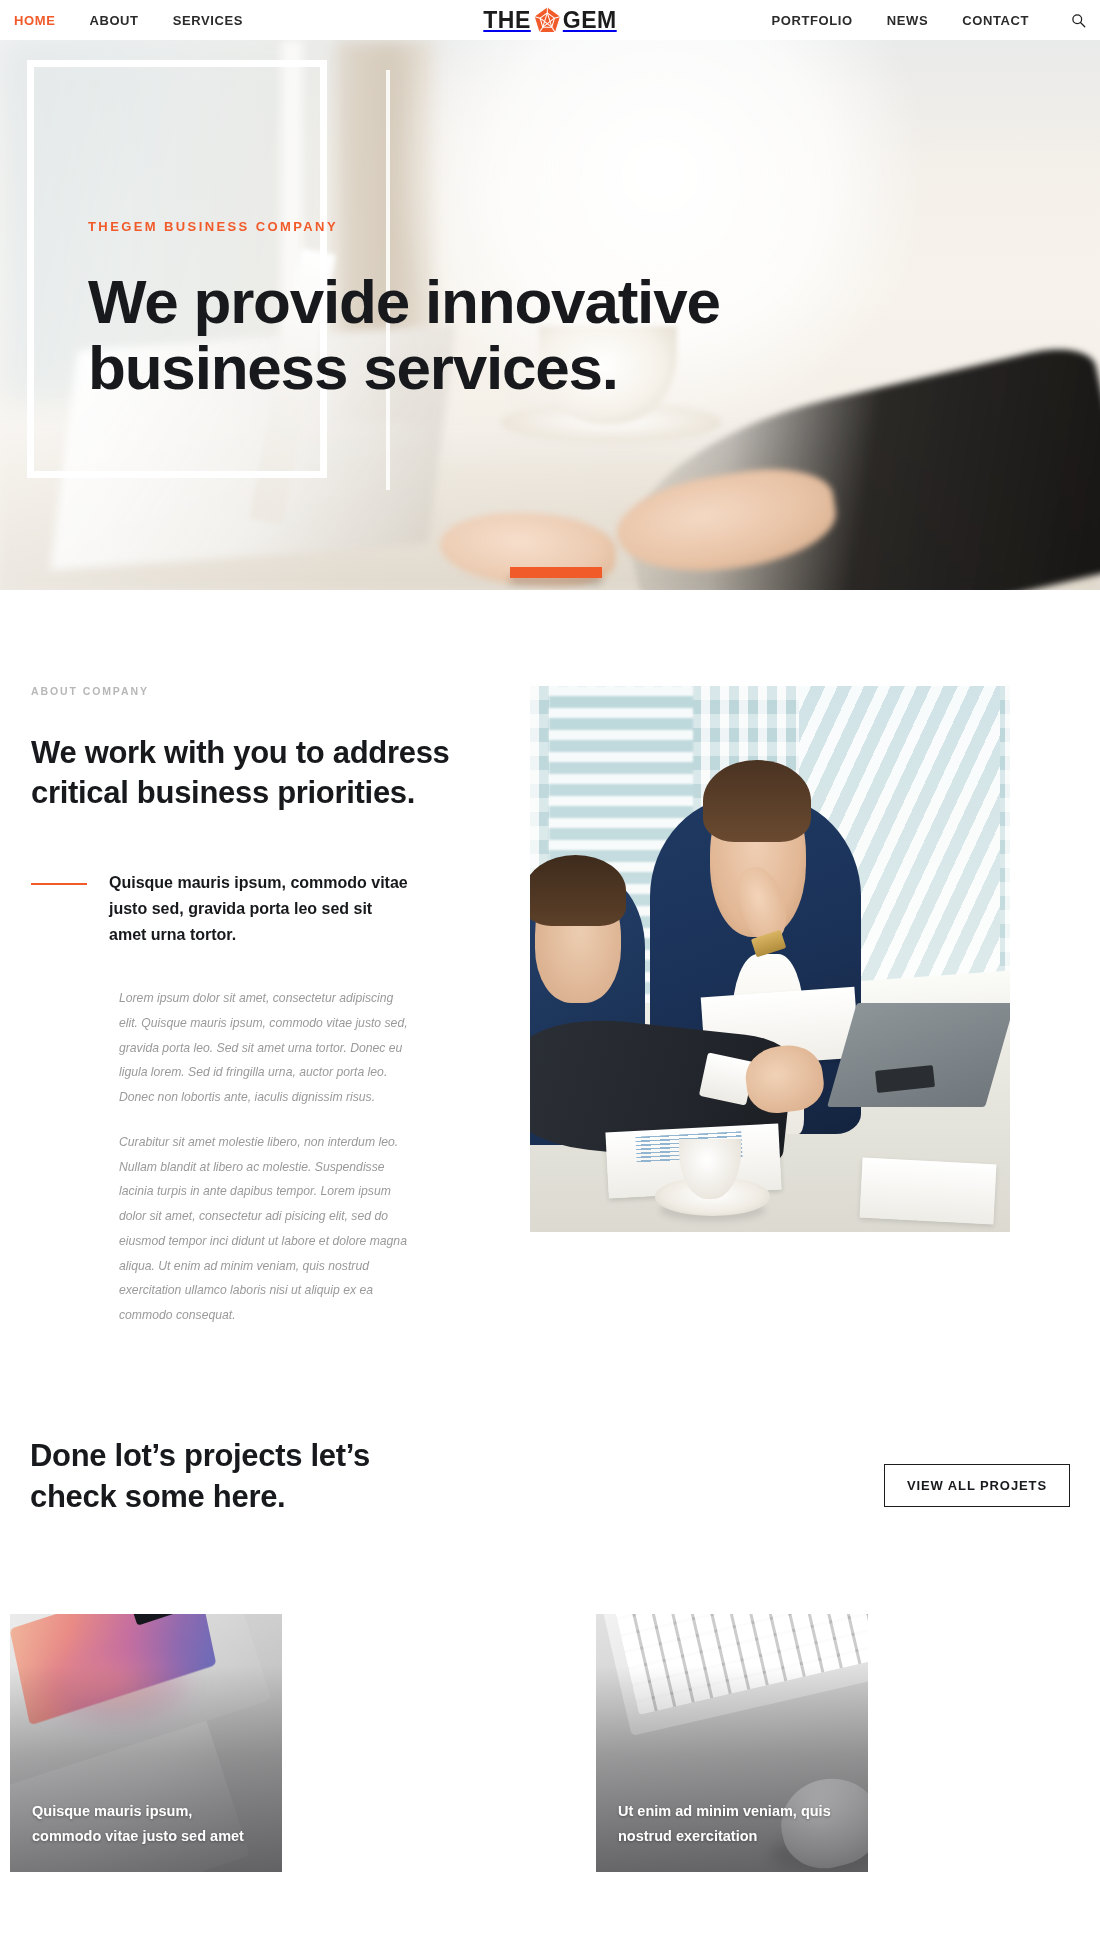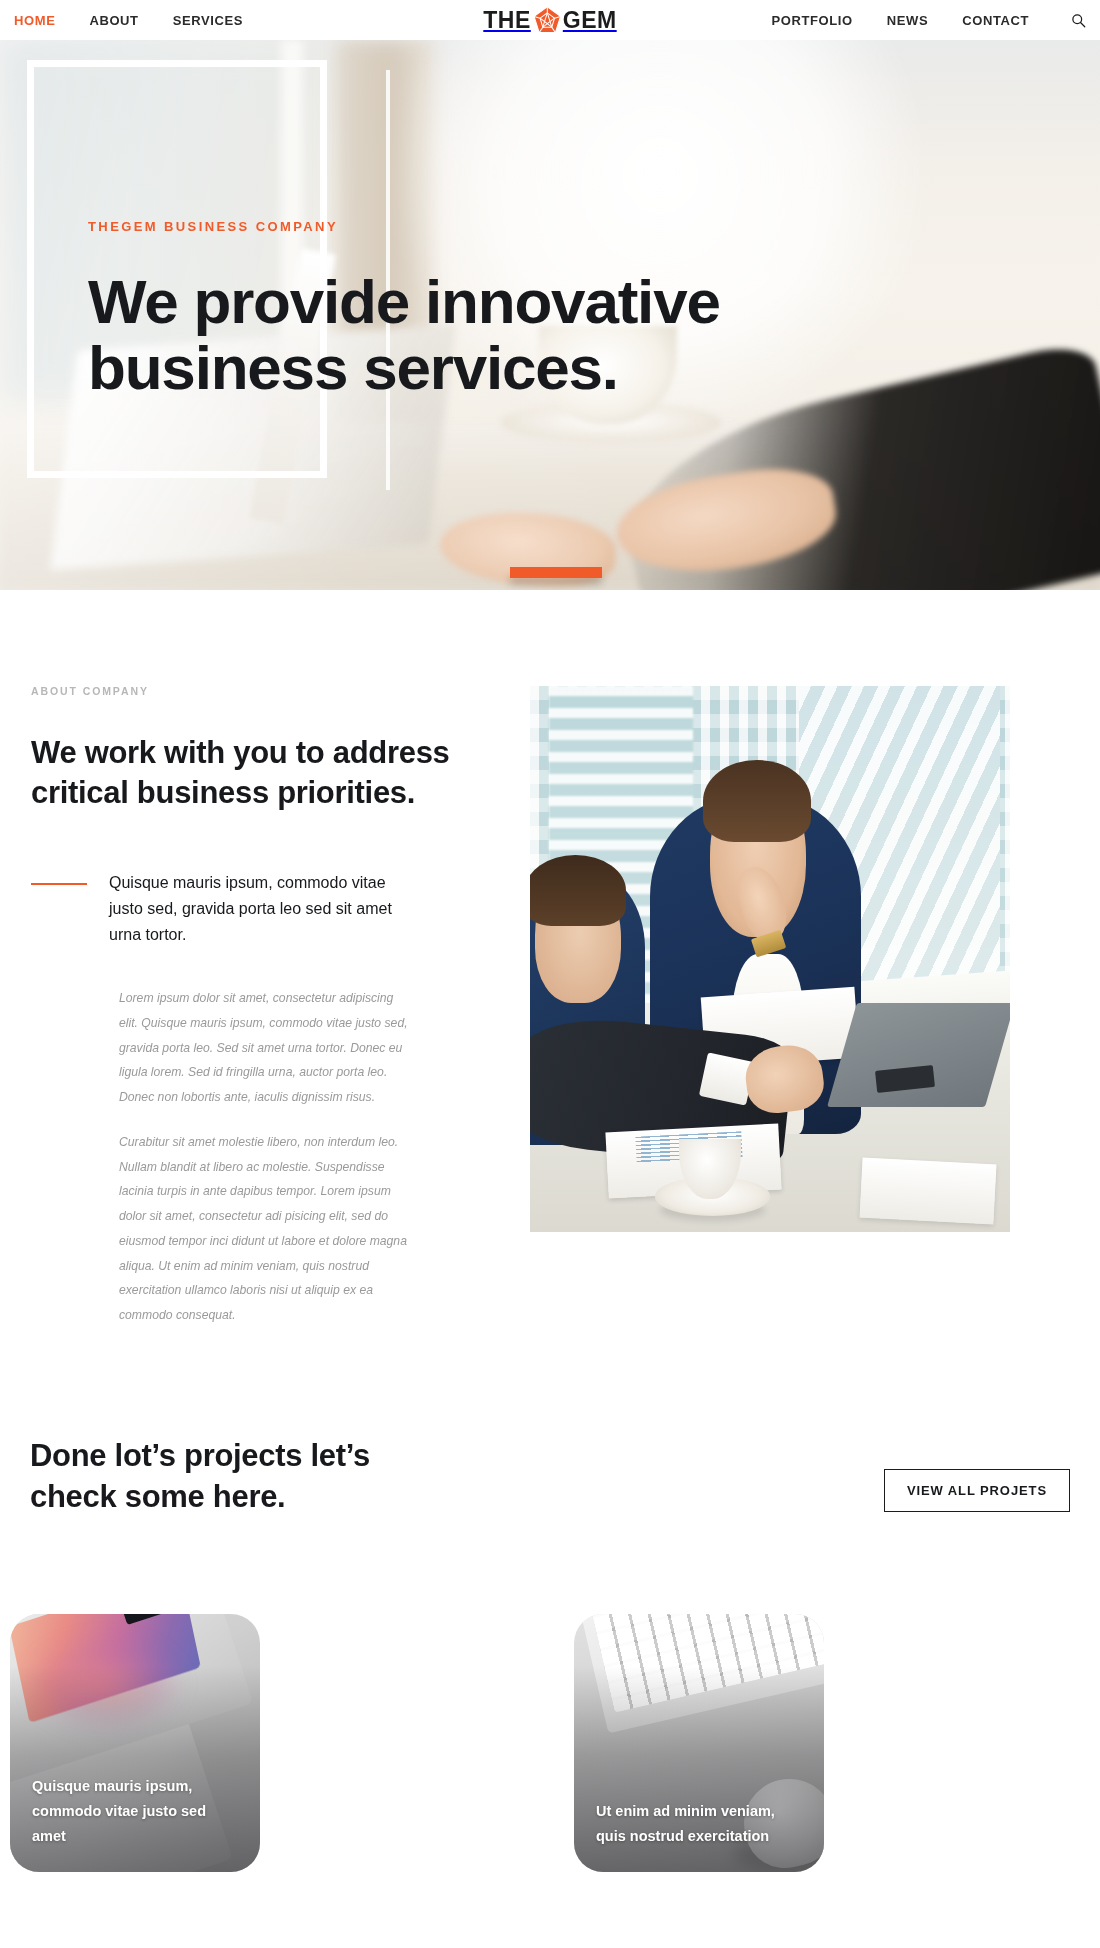--- a/index.html
+++ b/index.html
@@ -229,21 +229,21 @@
   }
   .lead-row { display:flex; gap:22px; margin-bottom:38px; }
   .lead-rule {
     width:56px; height:2px;
     background:#f15a29;
     margin-top:13px;
     flex:0 0 auto;
   }
   .lead-text {
     font-size:16px;
-    font-weight:normal;
+    font-weight:bold;
     line-height:1.62;
     color:#17191c;
     max-width:300px;
   }
   .body-col { padding-left:88px;font-style:italic; }
   .body-p {
     font-size:12.2px;
     line-height:2.03;
     color:#9a9a9a;
     max-width:292px;
@@ -401,21 +401,21 @@
   .ap-lines {
     position:absolute; left:22%; bottom:13%; width:22%; height:5%;
     background:repeating-linear-gradient(to bottom, #7fa8c9 0 1.5px, transparent 1.5px 4px);
     transform:rotate(-3deg);
     opacity:.85;
   }
 
   
   .projects-head {
     display:flex;
-    align-items:center;
+    align-items:flex-start;
     padding:108px 30px 0 30px;
   }
   .projects-title {
     font-size:31px;
     font-weight:bold;
     line-height:1.32;
     letter-spacing:-0.3px;
     color:#17191c;
     max-width:430px;
   }
@@ -435,25 +435,24 @@
     white-space:nowrap;
   }
 
   .projects-grid {
     display:flex;
     gap:0;
     padding:96px 0 0 0;
   }
   .project-card {
     position:relative;
-    width:250px;
+    width:272px;
     height:258px;
     overflow:hidden;
     flex:0 0 auto;
-    border-radius:29px;
   }
   .project-card.card-1 { margin-left:10px; }
   .project-card.card-2 { margin-left:314px; }
 
   .pc-img { position:absolute; inset:0; }
   
   .pc1-bg {
     position:absolute; inset:0;
     background:linear-gradient(152deg,#dcdcdc 0%, #cfcfcf 35%, #b9b9b9 70%, #a9a9a9 100%);
   }

